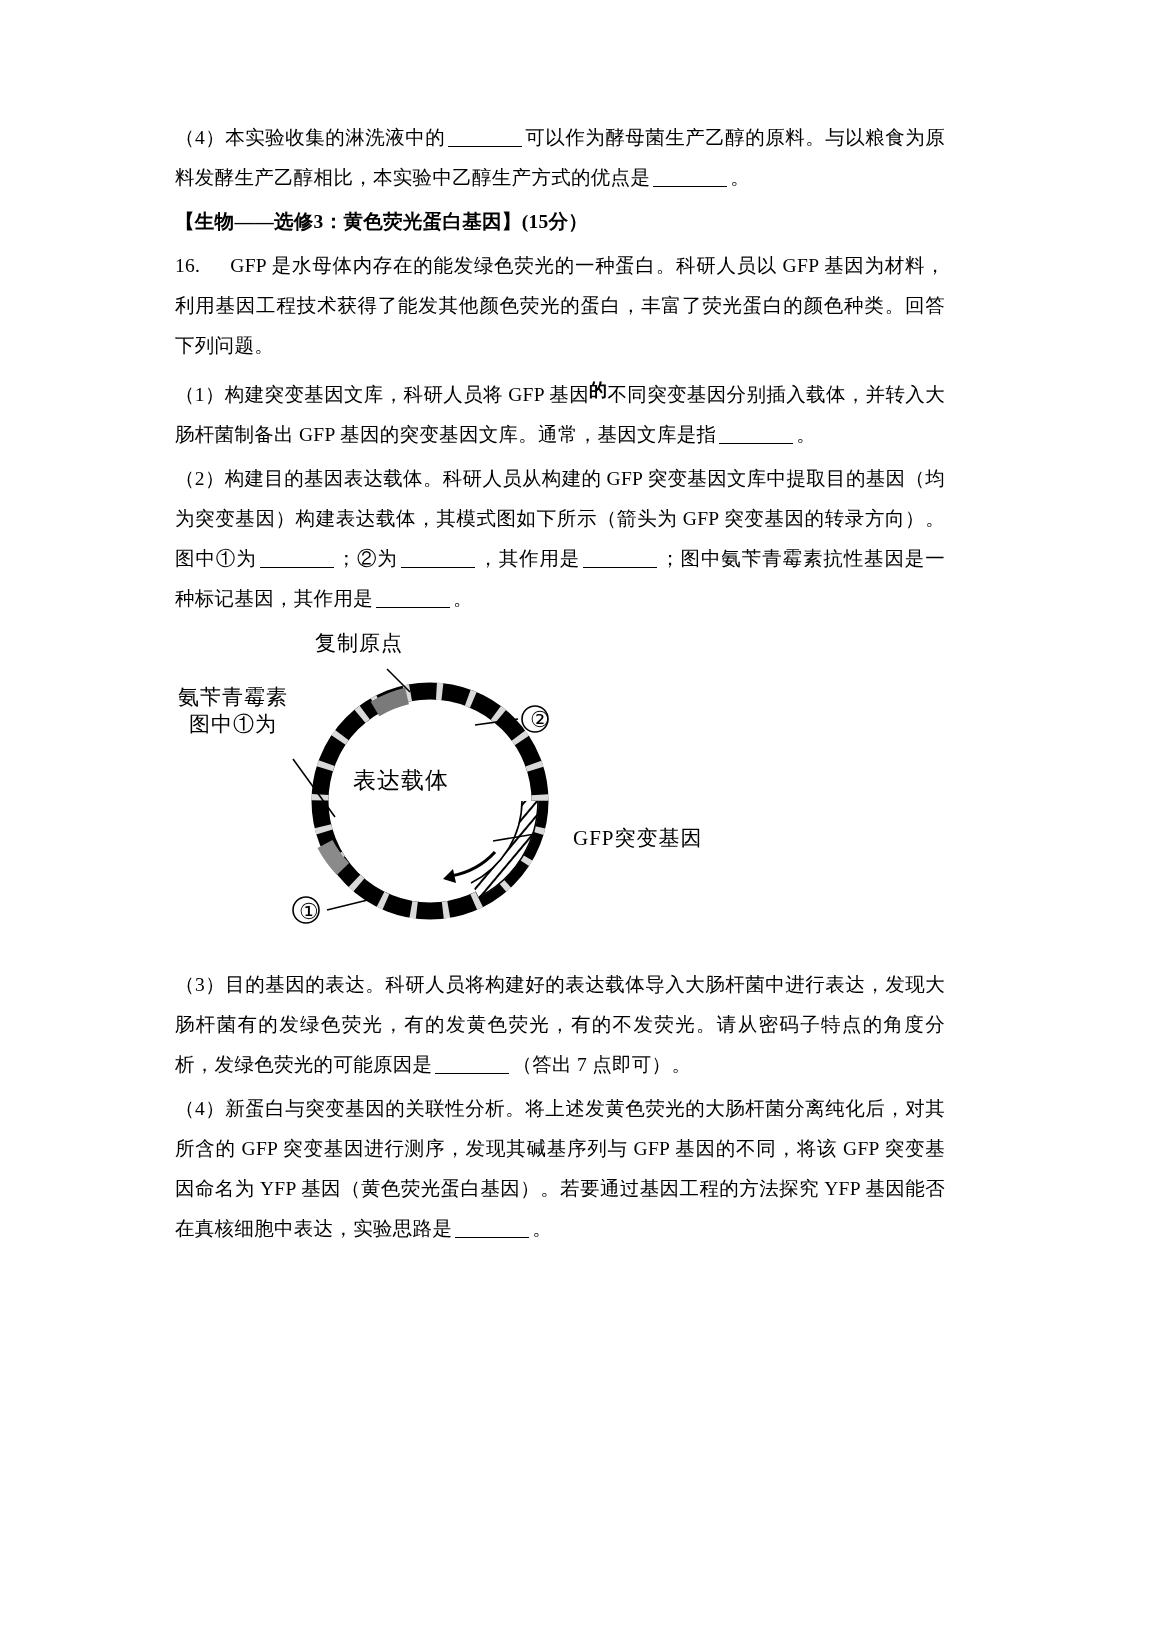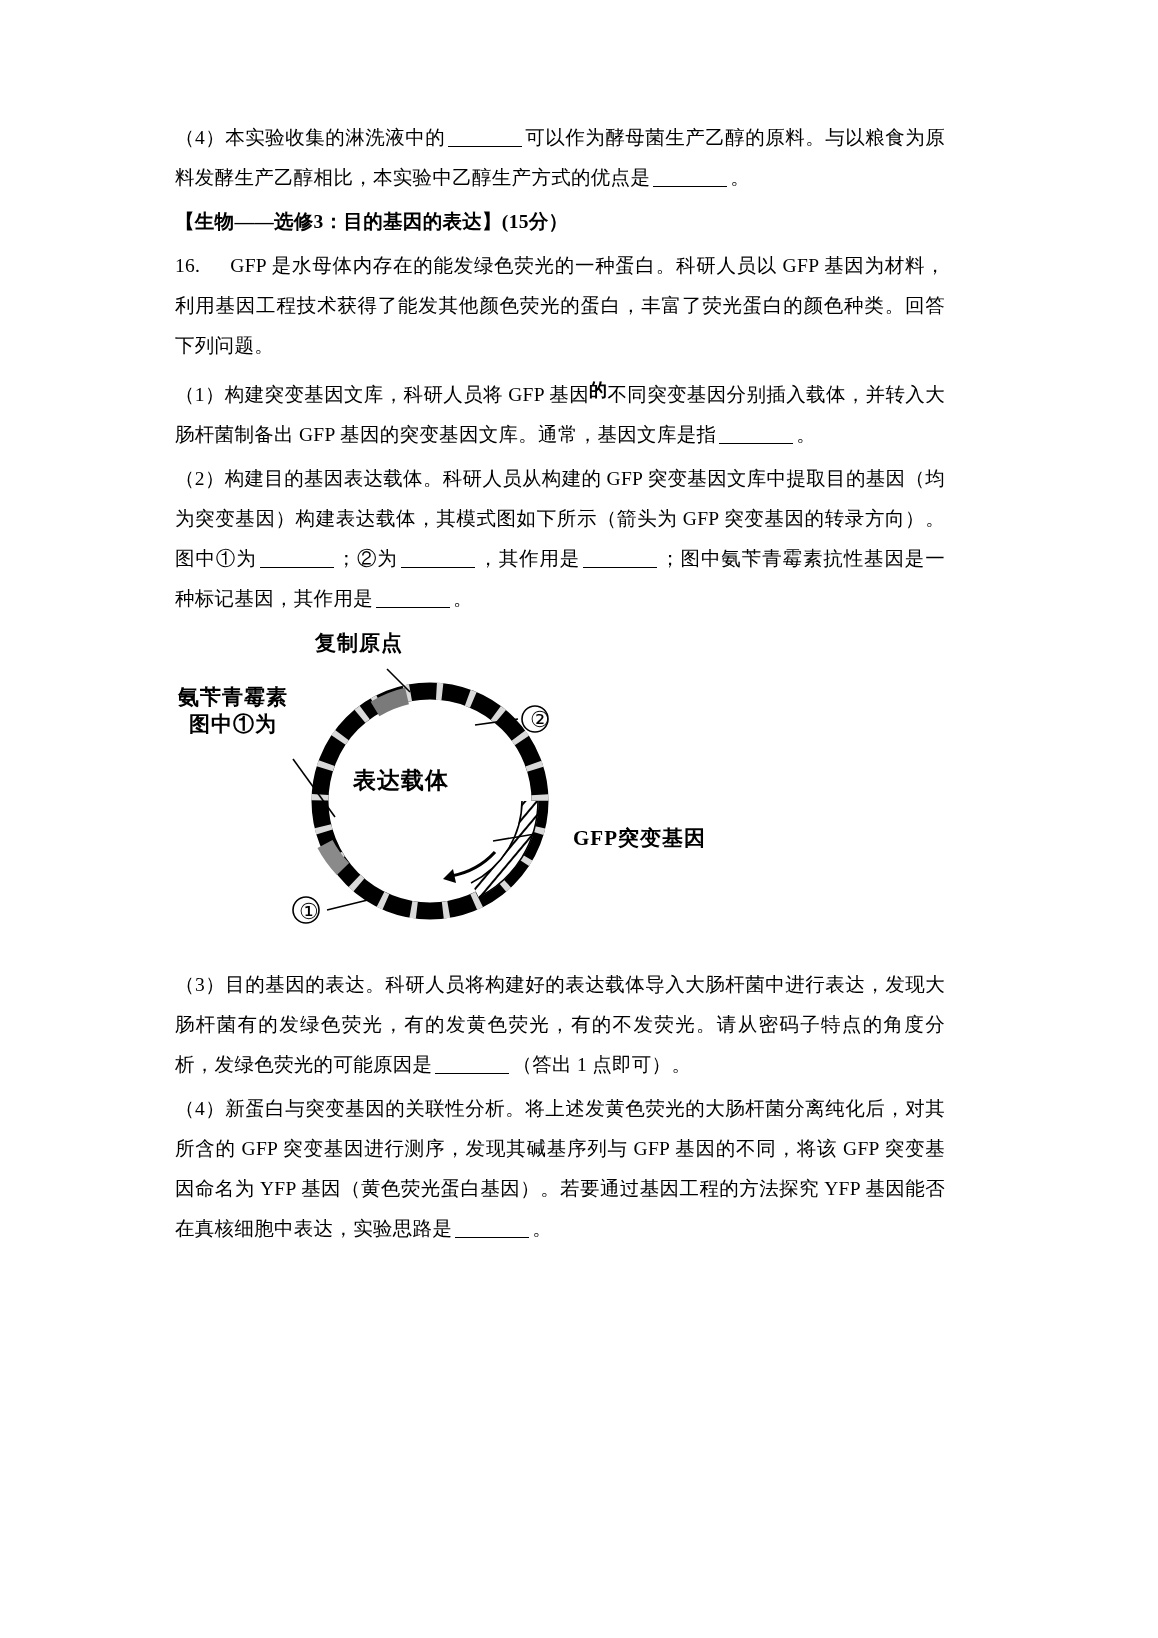--- a/index.html
+++ b/index.html
@@ -52,42 +52,42 @@
   .figure {
     position: relative;
     width: 770px;
     height: 330px;
     margin: 10px 0 6px 0;
   }
   .fig-svg { position: absolute; left: 0; top: 0; }
   .fig-label {
     position: absolute;
     font-family: "Liberation Serif", serif;
-    font-weight: bold;
+    font-weight: normal;
     font-size: 21px;
     color: #000;
     white-space: nowrap;
     letter-spacing: 1px;
   }
   .lbl-origin { left: 140px; top: 0px; }
   .lbl-amp { left: 0px; top: 55px; line-height: 27px; text-align: center; width: 116px;}
   .lbl-two { left: 355px; top: 78px; font-weight: normal; font-size: 22px;}
   .lbl-vector { left: 178px; top: 136px; font-size: 23px; }
   .lbl-gfp { left: 370px; top: 195px; margin-left: 28px; }
   .lbl-one { left: 124px; top: 270px; font-weight: normal; font-size: 22px; }
 </style>
 </head>
 <body>
 
 <div class="page">
   <div class="content">
 
     <p class="para"><span>（4）本实验收集的淋洗液中的</span><span class="blank"></span><span>可以作为酵母菌生产乙醇的原料。与以粮食为原料发酵生产乙醇相比，本实验中乙醇生产方式的优点是</span><span class="blank"></span><span>。</span></p>
 
-    <p class="para bold">【生物——选修3：目的基因的表达】(15分）</p>
+    <p class="para bold">【生物——选修3：黄色荧光蛋白基因】(15分）</p>
 
     <p class="para"><span class="q-num">16.</span><span>GFP 是水母体内存在的能发绿色荧光的一种蛋白。科研人员以 GFP 基因为材料，利用基因工程技术获得了能发其他颜色荧光的蛋白，丰富了荧光蛋白的颜色种类。回答下列问题。</span></p>
 
     <p class="para"><span>（1）构建突变基因文库，科研人员将 GFP 基因</span><span class="sup-char">的</span><span>不同突变基因分别插入载体，并转入大肠杆菌制备出 GFP 基因的突变基因文库。通常，基因文库是指</span><span class="blank"></span><span>。</span></p>
 
     <p class="para"><span>（2）构建目的基因表达载体。科研人员从构建的 GFP 突变基因文库中提取目的基因（均为突变基因）构建表达载体，其模式图如下所示（箭头为 GFP 突变基因的转录方向）。图中①为</span><span class="blank"></span><span>；②为</span><span class="blank"></span><span>，其作用是</span><span class="blank"></span><span>；图中氨苄青霉素抗性基因是一种标记基因，其作用是</span><span class="blank"></span><span>。</span></p>
 
     <div class="figure">
       <svg class="fig-svg" width="770" height="330" viewBox="0 0 770 330">
         <defs>
@@ -134,18 +134,18 @@
       <div class="fig-label lbl-amp">
         <span>氨苄青霉素</span><br>
         <span>图中①为</span>
       </div>
       <div class="fig-label lbl-two">②</div>
       <div class="fig-label lbl-vector">表达载体</div>
       <div class="fig-label lbl-gfp">GFP突变基因</div>
       <div class="fig-label lbl-one">①</div>
     </div>
 
-    <p class="para"><span>（3）目的基因的表达。科研人员将构建好的表达载体导入大肠杆菌中进行表达，发现大肠杆菌有的发绿色荧光，有的发黄色荧光，有的不发荧光。请从密码子特点的角度分析，发绿色荧光的可能原因是</span><span class="blank"></span><span>（答出 1 点即可）。</span></p>
+    <p class="para"><span>（3）目的基因的表达。科研人员将构建好的表达载体导入大肠杆菌中进行表达，发现大肠杆菌有的发绿色荧光，有的发黄色荧光，有的不发荧光。请从密码子特点的角度分析，发绿色荧光的可能原因是</span><span class="blank"></span><span>（答出 7 点即可）。</span></p>
 
     <p class="para"><span>（4）新蛋白与突变基因的关联性分析。将上述发黄色荧光的大肠杆菌分离纯化后，对其所含的 GFP 突变基因进行测序，发现其碱基序列与 GFP 基因的不同，将该 GFP 突变基因命名为 YFP 基因（黄色荧光蛋白基因）。若要通过基因工程的方法探究 YFP 基因能否在真核细胞中表达，实验思路是</span><span class="blank"></span><span>。</span></p>
 
   </div>
 </div>
 
 </body></html>

